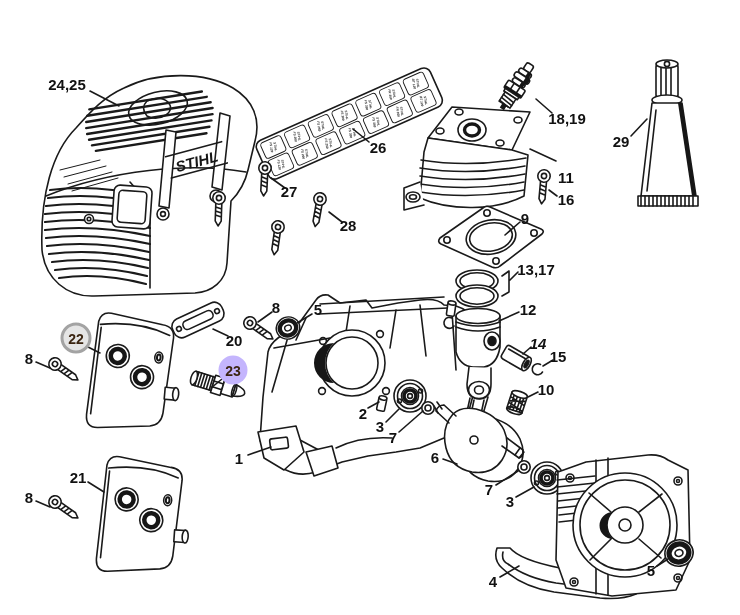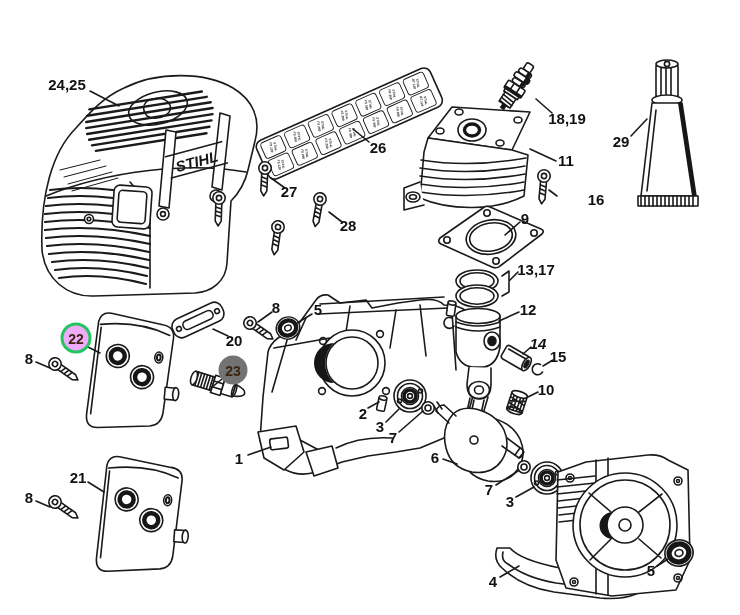--- a/index.html
+++ b/index.html
@@ -4,22 +4,22 @@
 <style>
   html,body{margin:0;padding:0;background:#fff;}
   .stage{position:relative;width:740px;height:615px;background:#fff;overflow:hidden;
          font-family:"Liberation Sans",sans-serif;}
   .stage svg{position:absolute;left:0;top:0;}
   #labels-layer{position:absolute;left:0;top:0;width:740px;height:615px;pointer-events:none;}
   .part-label{position:absolute;transform:translate(-50%,-50%);font-weight:bold;
               font-size:15px;color:#111;white-space:nowrap;pointer-events:auto;line-height:1;}
   .part-label.badge{width:29px;height:29px;border-radius:50%;display:flex;align-items:center;
               justify-content:center;font-size:14px;color:#3a2410;}
-  .part-label.badge-ring{background:#f0abfc;border:3px solid #22c55e;width:25px;height:25px;}
-  .part-label.badge-solid{background:#737373;border:none;}
+  .part-label.badge-ring{background:#e5e5e5;border:3px solid #a3a3a3;width:25px;height:25px;}
+  .part-label.badge-solid{background:#c4b5fd;border:none;}
   .sticker-text{font-size:3.2px;font-weight:bold;font-style:italic;fill:#1a1a1a;
               text-anchor:middle;font-family:"Liberation Sans",sans-serif;}
   .brand-text{font-size:15px;font-weight:bold;font-style:italic;fill:#161616;
               font-family:"Liberation Sans",sans-serif;text-anchor:middle;}
 </style>
 </head>
 <body>
 
 <div class="stage">
 <svg width="740" height="615" viewBox="0 0 740 615">
@@ -374,22 +374,22 @@
     </g>
   </g>
 </svg>
 
 <div id="labels-layer">
       <div class="part-label" style="left: 67px; top: 84px;">24,25</div>
       <div class="part-label" style="left: 378px; top: 147px;">26</div>
       <div class="part-label" style="left: 289px; top: 191px;">27</div>
       <div class="part-label" style="left: 348px; top: 225px;">28</div>
       <div class="part-label" style="left: 567px; top: 118px;">18,19</div>
-      <div class="part-label" style="left: 566px; top: 160px;">11</div>
-      <div class="part-label" style="left: 596px; top: 199px;">16</div>
+      <div class="part-label" style="left: 566px; top: 177px;">11</div>
+      <div class="part-label" style="left: 566px; top: 199px;">16</div>
       <div class="part-label" style="left: 621px; top: 141px;">29</div>
       <div class="part-label" style="left: 525px; top: 218px;">9</div>
       <div class="part-label" style="left: 536px; top: 269px;">13,17</div>
       <div class="part-label" style="left: 528px; top: 309px; text-align: center;">12</div>
       <div class="part-label" style="left: 538px; top: 343px; font-style: italic;">14</div>
       <div class="part-label" style="left: 558px; top: 356px;">15</div>
       <div class="part-label" style="left: 546px; top: 389px;">10</div>
       <div class="part-label" style="left: 363px; top: 413px;">2</div>
       <div class="part-label" style="left: 380px; top: 426px;">3</div>
       <div class="part-label" style="left: 393px; top: 437px;">7</div>

